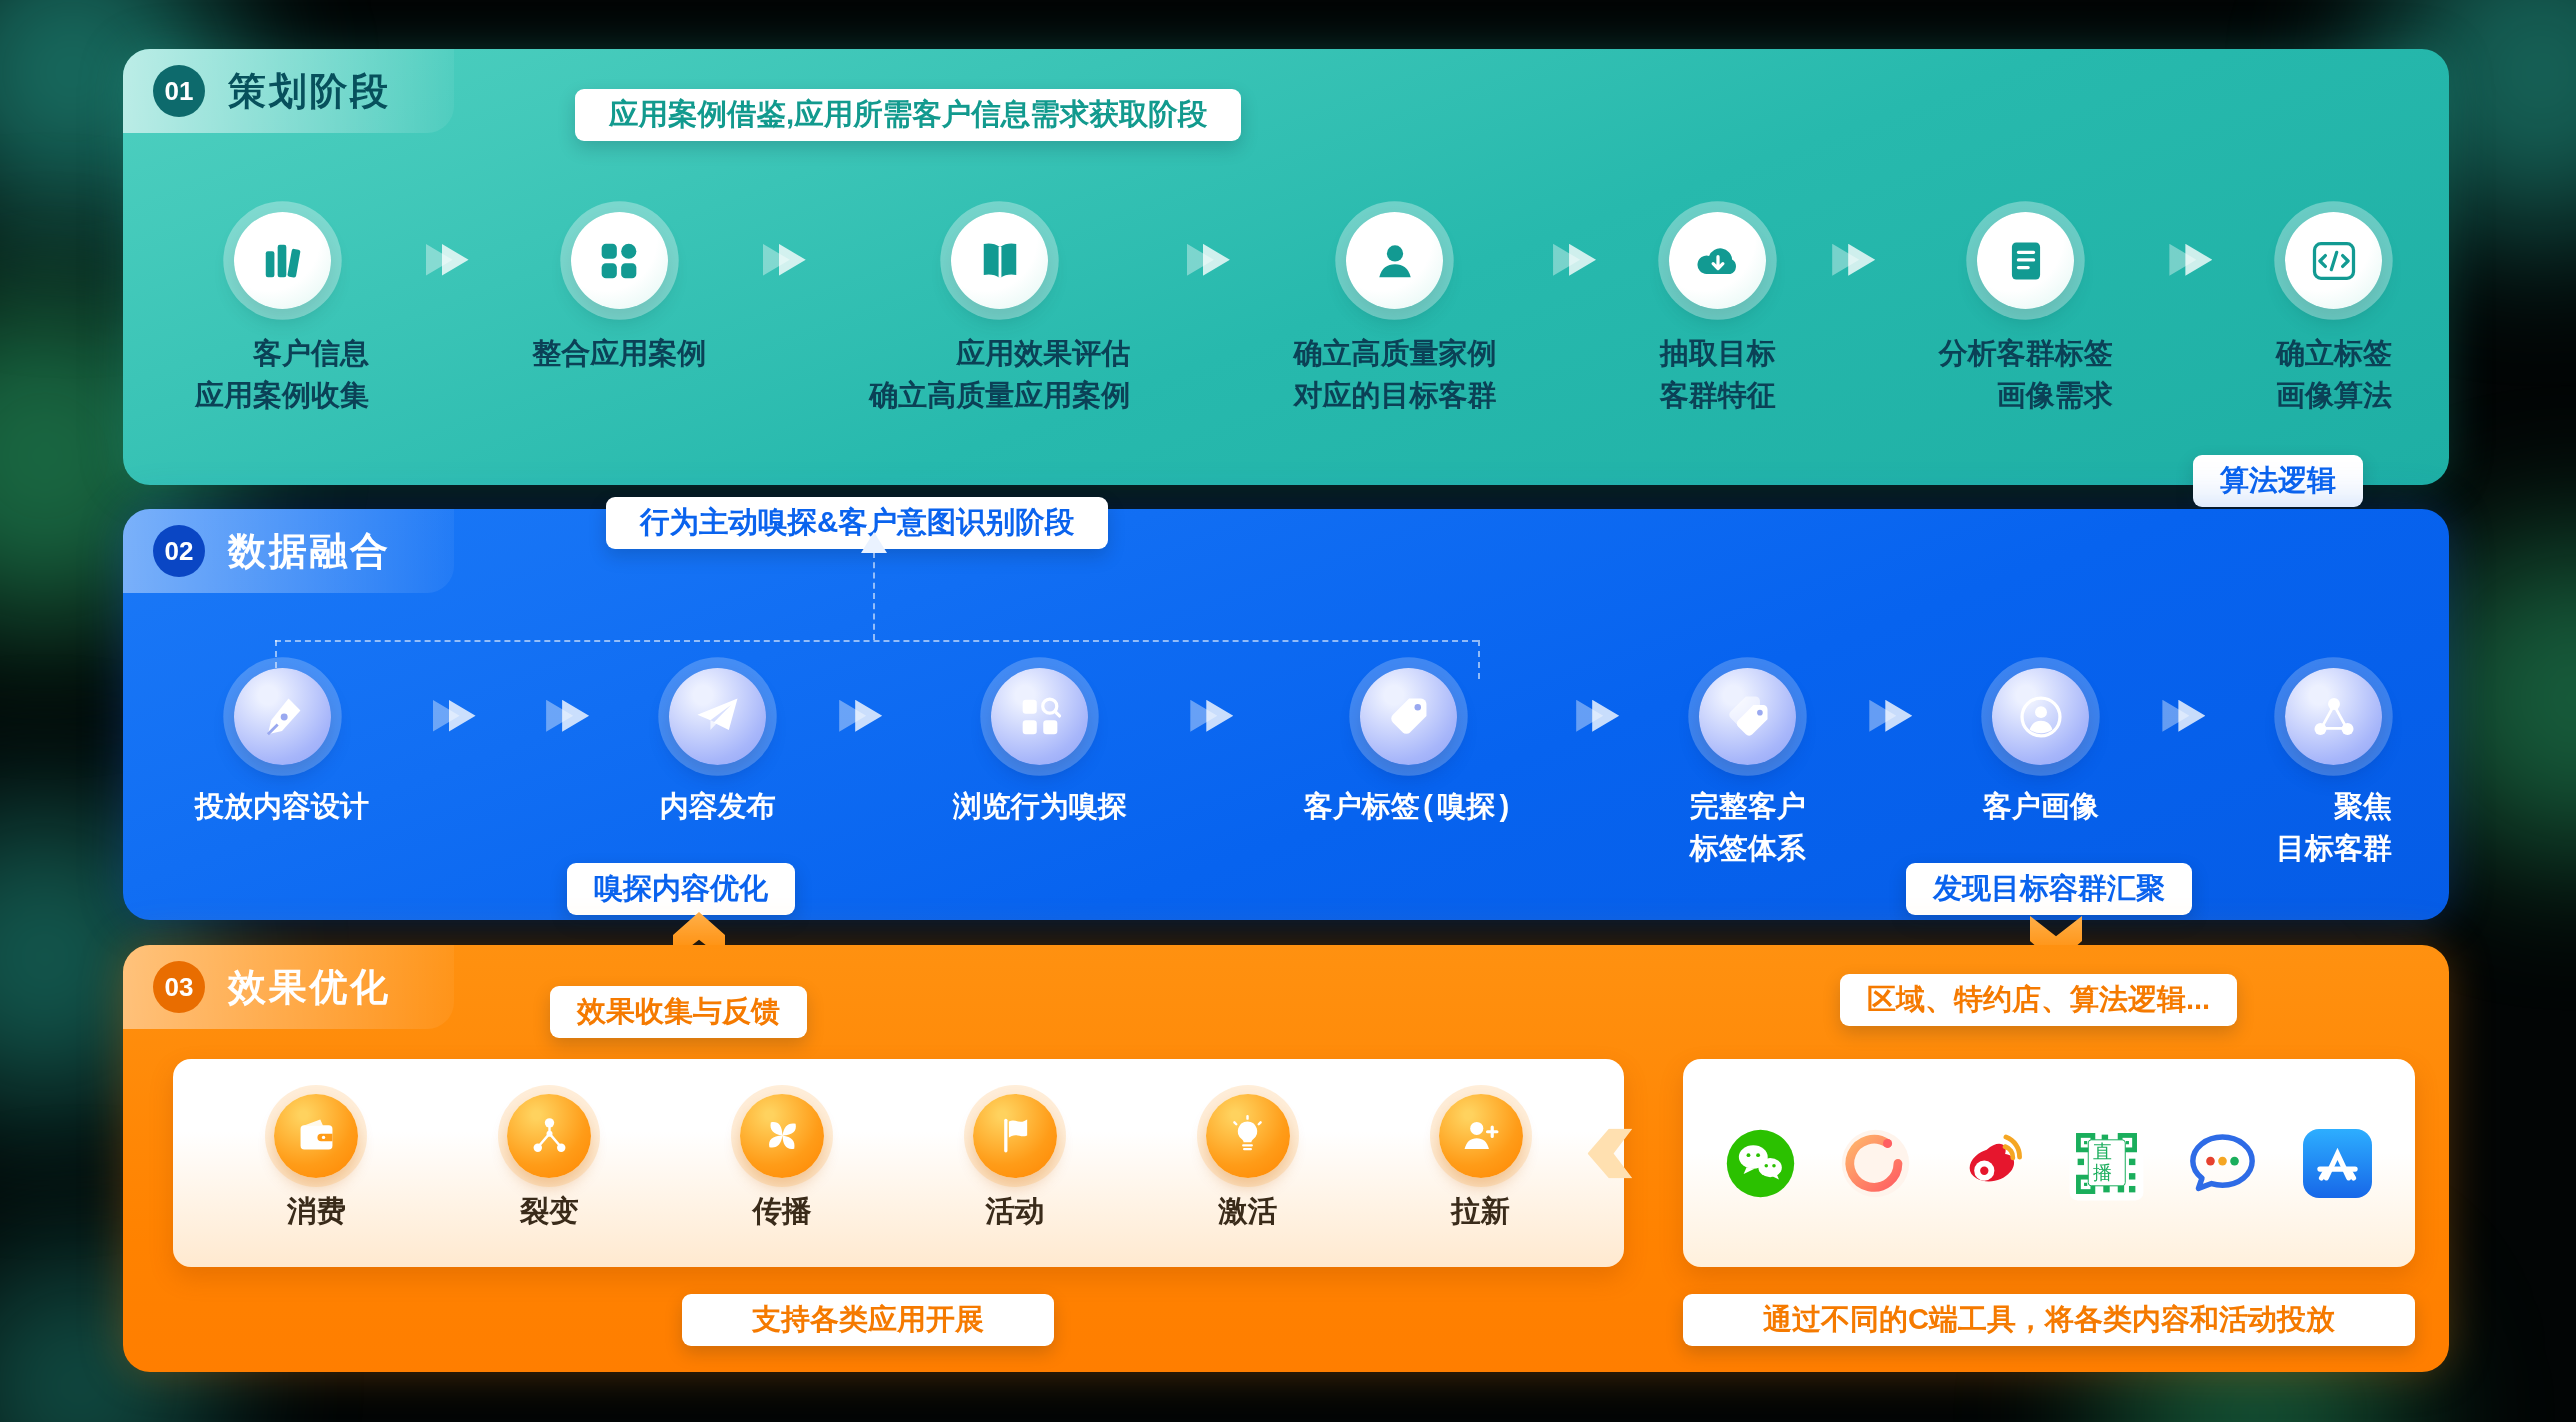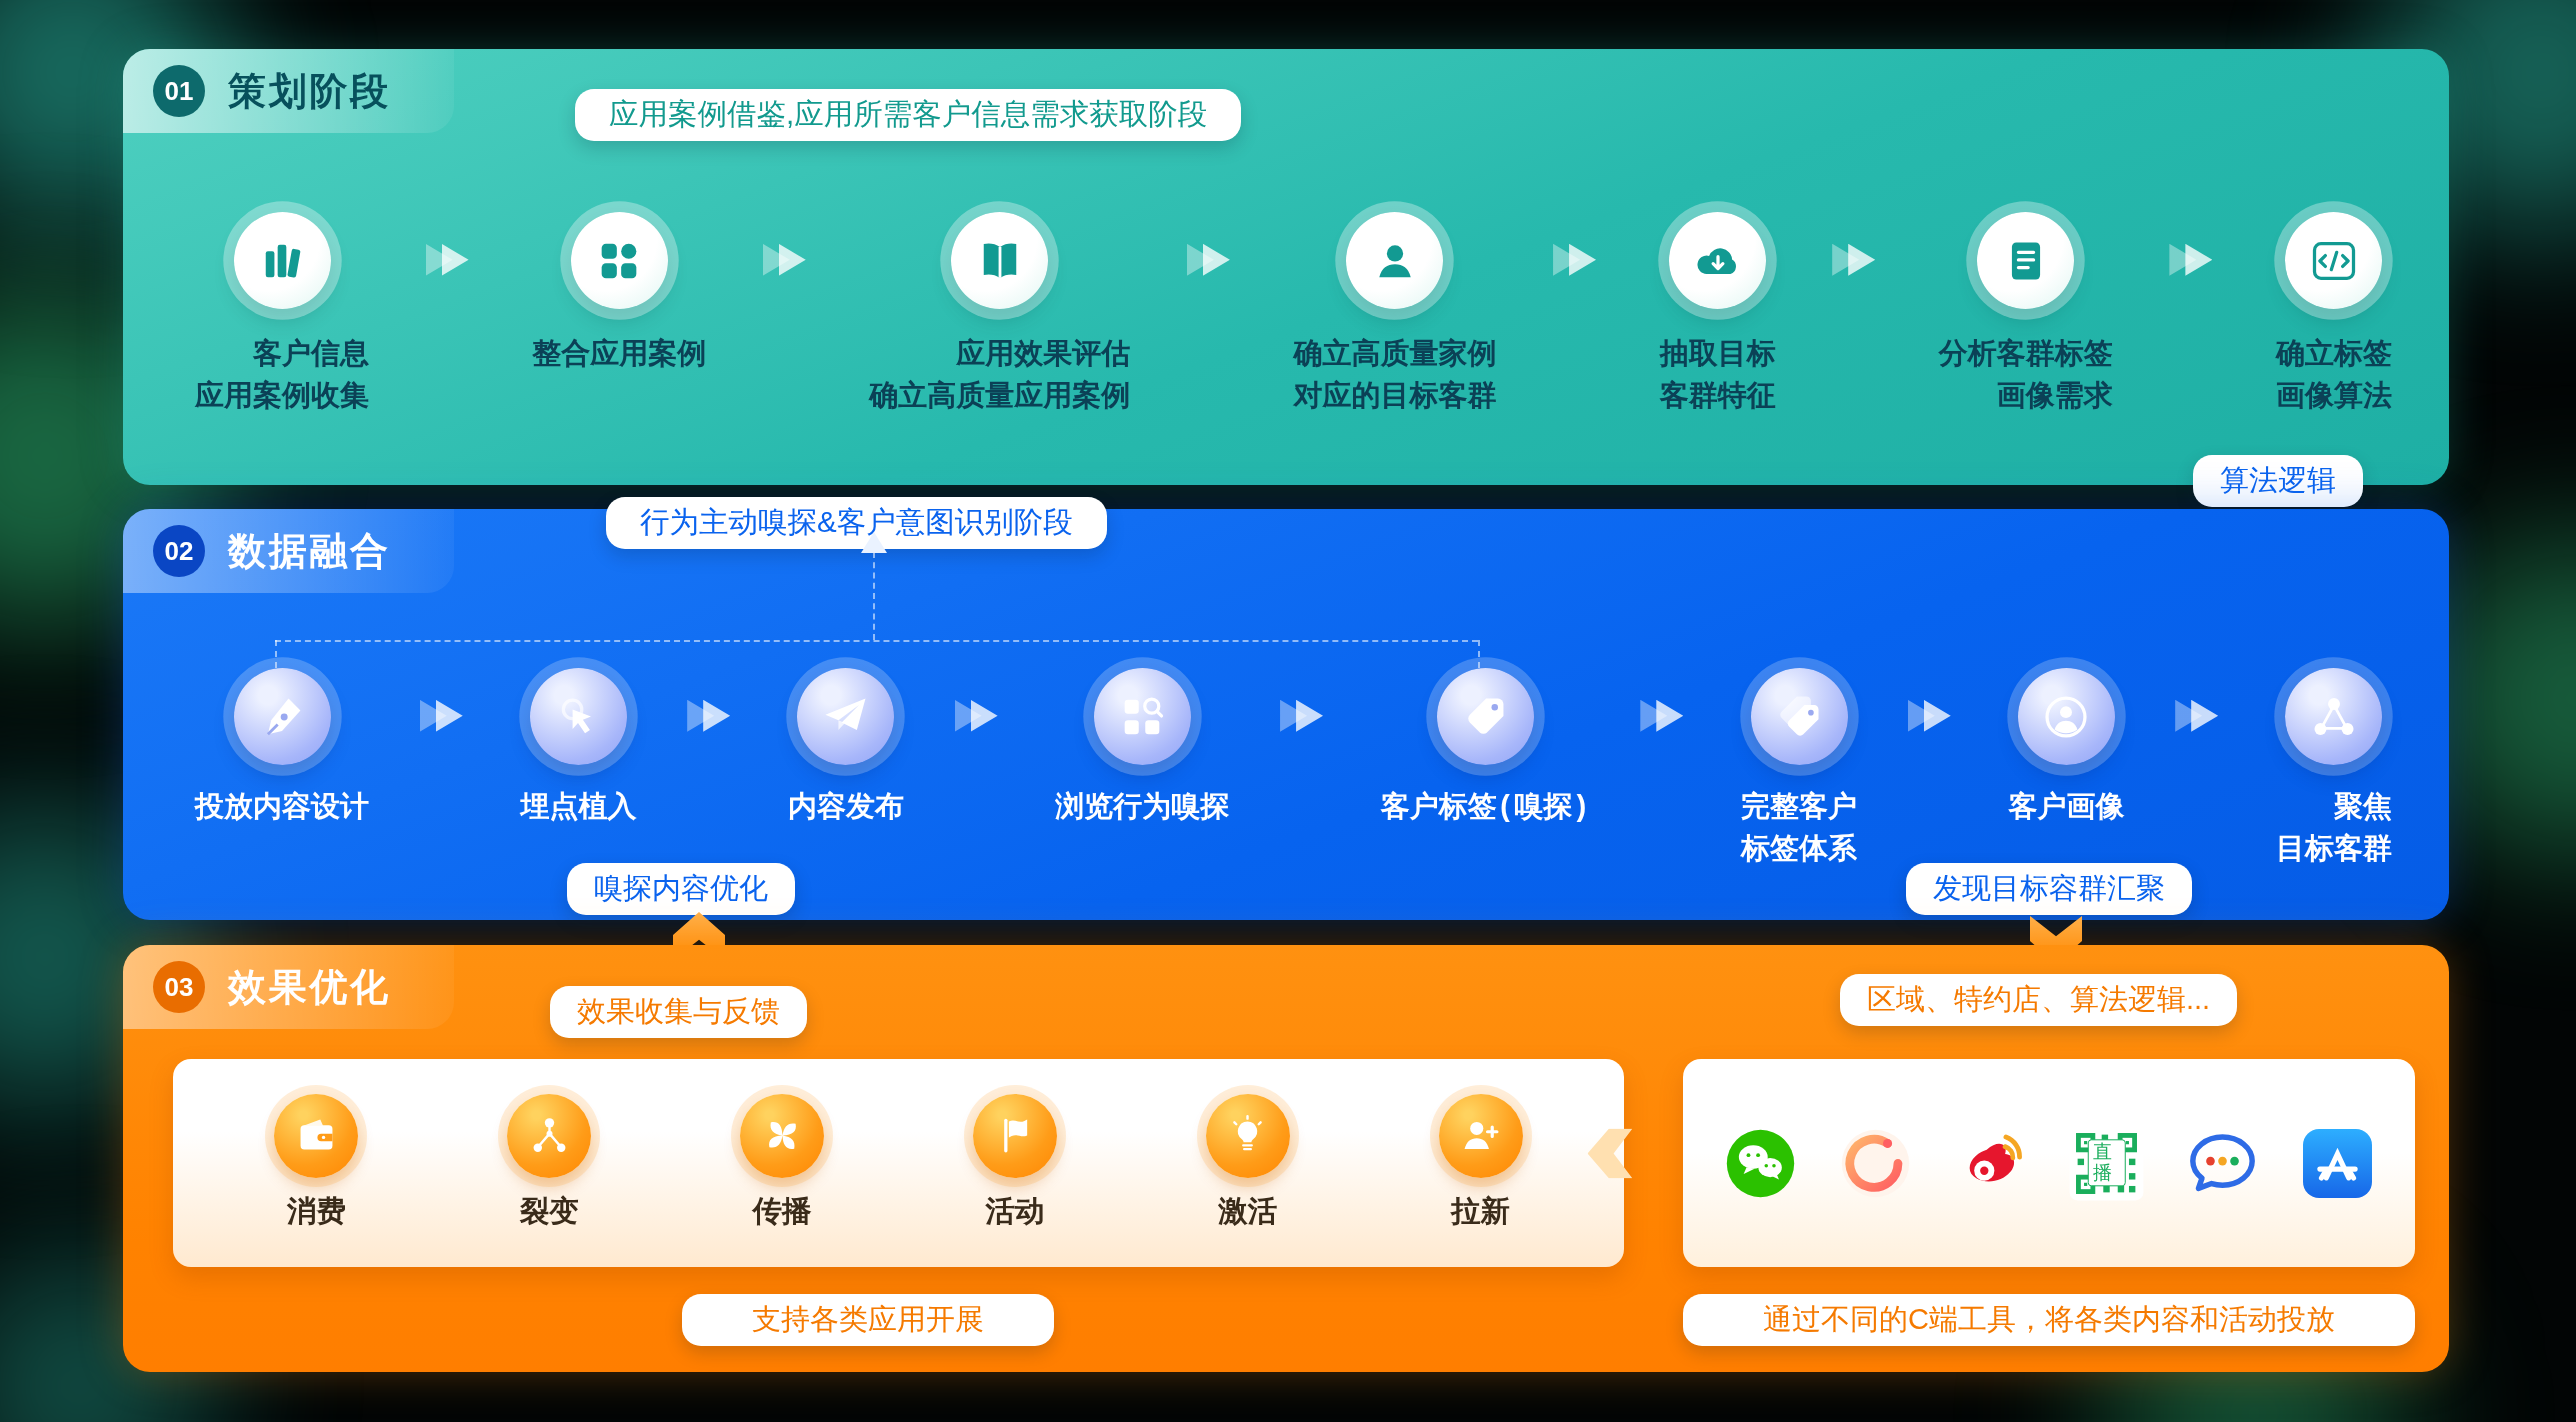--- a/index.html
+++ b/index.html
@@ -31,21 +31,21 @@
   .chip1{background:linear-gradient(90deg,rgba(255,255,255,.62),rgba(255,255,255,.06));}
   .chip2{background:linear-gradient(90deg,rgba(255,255,255,.42),rgba(255,255,255,.05));}
   .chip3{background:linear-gradient(90deg,rgba(255,255,255,.45),rgba(255,255,255,.05));}
   .stage-num{width:52px;height:52px;border-radius:50%;display:flex;align-items:center;justify-content:center;
              color:#fff;font-weight:bold;font-size:26px;flex:0 0 auto;}
   .num1{background:#0D6A6C;} .num2{background:#0A46C4;} .num3{background:#E96D00;}
   .stage-title{font-size:38px;font-weight:bold;letter-spacing:2.7px;}
   .title1{color:#07505C;} .title2{color:#fff;} .title3{color:#fff;}
 
   
-  .banner,.tag-chip{background:#fff;border-radius:19px;font-weight:normal;display:flex;align-items:center;
+  .banner,.tag-chip{background:#fff;border-radius:9px;font-weight:bold;display:flex;align-items:center;
              justify-content:center;box-shadow:0 7.2px 18px rgba(0,20,40,.18);white-space:nowrap;}
   .banner{position:absolute;height:52px;padding:0 34px;font-size:29.5px;}
   .banner1{left:452px;top:40px;color:#129A8E;}
   .banner2{left:483px;top:-12.5px;color:#0A63EE;}
   .tag-chip{position:absolute;height:52px;padding:0 27px;font-size:29px;}
   .tag-blue{color:#0A63EE;} .tag-orange{color:#F57A00;}
   #tag-algo{left:2193px;top:455px;}
   #tag-optimize{left:567px;top:863px;}
   #tag-discover{left:1906px;top:863px;}
   #tag-feedback{left:550px;top:986px;}
@@ -233,29 +233,20 @@
         <div class="badge b2">
           <svg viewBox="0 0 48 48" fill="currentColor">
               <path d="M30 7l11 11-17 19-13 3 3-13z"></path>
               <circle cx="26" cy="24" r="3.2" fill="#9AA9F0"></circle>
               <path d="M11 40l9-9" stroke="#9AA9F0" stroke-width="2.6"></path>
             </svg>
         </div>
         <div class="slabel l2">投放内容设计</div>
       </div>
       <div class="flow-arrow"></div>
-      <div class="step">
-        <div class="badge b2">
-          <svg viewBox="0 0 48 48">
-              <circle cx="19" cy="17" r="8.5" fill="none" stroke="currentColor" stroke-width="3" opacity=".65"></circle>
-              <path d="M19 17l17 6.5-7.5 3 6.5 9.5-4.5 3-6.5-9.5-5 5.5z" fill="currentColor"></path>
-            </svg>
-        </div>
-        <div class="slabel l2">埋点植入</div>
-      </div>
       <div class="flow-arrow"></div>
       <div class="step">
         <div class="badge b2">
           <svg viewBox="0 0 48 48" fill="currentColor">
               <path d="M42 7 5 22l12 5L36 13 20 29l14 7z"></path>
               <path d="M17 27v9l6-6.5z" opacity=".7"></path>
             </svg>
         </div>
         <div class="slabel l2">内容发布</div>
       </div>

